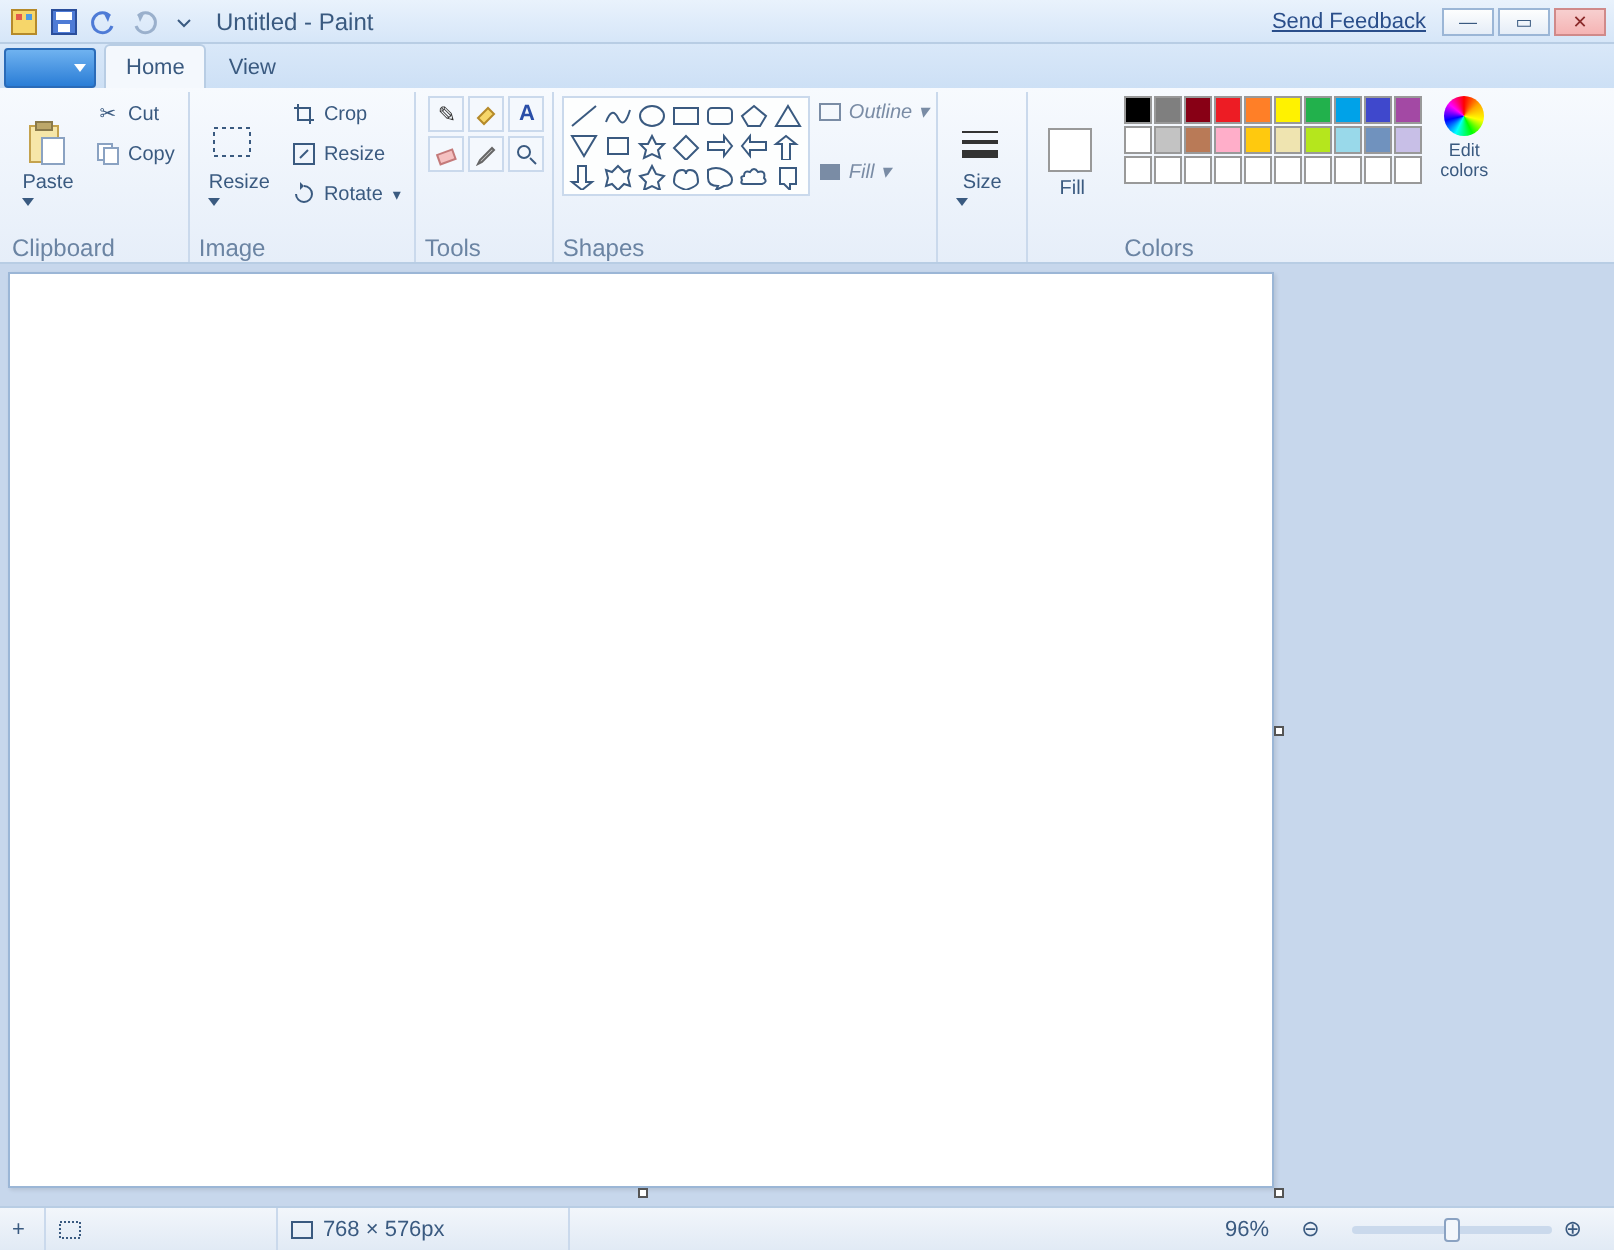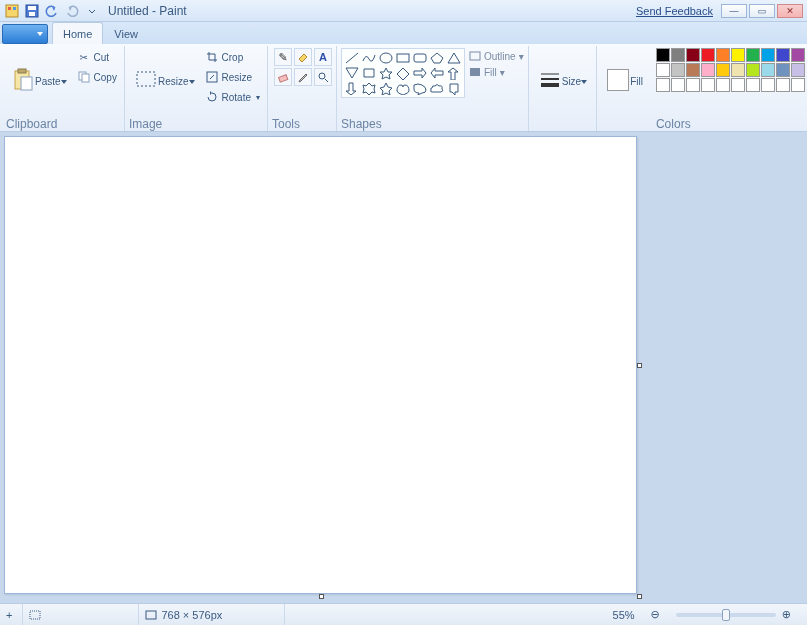--- a/index.html
+++ b/index.html
@@ -21,35 +21,35 @@
 .appbtn { width: 46px; height: 20px; background: linear-gradient(#6fb2f0,#2a7dd6); border:1px solid #2a6bb8; border-radius:2px; margin-right:4px; display:flex; align-items:center; justify-content:flex-end; padding-right:4px;}
 .appbtn .tri { width:0;height:0;border-left:3px solid transparent;border-right:3px solid transparent;border-top:4px solid #fff;}
 .tab { height: 22px; padding: 0 10px; display:flex; align-items:center; font-size:11px; color:#3a5a80; border:1px solid transparent; border-bottom:none; }
 .tab.active { background:#f4f8fd; border-color:#b8cde4; border-radius:3px 3px 0 0; color:#3a5a80;}
 
 
 .ribbon { height: 88px; background: linear-gradient(#f7fafe,#e6eef9); border-bottom:1px solid #b8cde4; display:flex; padding:2px 2px 0 2px; }
 .group { border-right:1px solid #cad9ec; padding:2px 4px 0 4px; display:flex; flex-direction:column; }
 .group .body { flex:1; display:flex; align-items:flex-start; }
 .group .label { text-align:left; font-size:12px; color:#6b84a3; height:14px; line-height:14px; }
-.bigbtn { display:flex; flex-direction:row; align-items:center; justify-content:center; padding:2px 4px; min-width:36px; height:66px; border:1px solid transparent; }
+.bigbtn { display:flex; flex-direction:column; justify-content:center; padding:2px 4px; min-width:36px; height:66px; border:1px solid transparent; }
 .bigbtn.sel { background:linear-gradient(#fff2c8,#ffe08a); border:1px solid #e6b84a; }
 .bigbtn .ic { width:24px; height:24px; display:flex; align-items:center; justify-content:center; margin-bottom:2px;}
 .bigbtn .lbl { font-size:10px; color:#3a5a80; text-align:center; line-height:11px;}
 .bigbtn .tri { margin-top:2px; width:0;height:0;border-left:3px solid transparent;border-right:3px solid transparent;border-top:4px solid #3a5a80;}
 .smallbtns { display:flex; flex-direction:column; gap:2px; margin-left:2px; }
 .smallbtn { display:flex; align-items:center; gap:3px; font-size:10px; color:#3a5a80; height:18px; padding:0 3px;}
 .smallbtn .ic { width:14px; height:14px; display:flex; align-items:center; justify-content:center;}
 .toolsgrid { display:grid; grid-template-columns: repeat(3,18px); grid-template-rows: repeat(2,18px); gap:2px; margin-left:2px;}
 .toolsgrid .t { width:18px;height:18px;border:1px solid #cad9ec;background:#f4f8fd; display:flex;align-items:center;justify-content:center;}
 .shapesbox { display:flex; flex-direction:column; justify-content:center; }
 .shapesgrid { display:grid; grid-template-columns: repeat(7,16px); grid-auto-rows:14px; gap:1px; border:1px solid #cad9ec; background:#fdfefe; padding:2px;}
 .shapesgrid .s { width:16px;height:14px; display:flex;align-items:center;justify-content:center;}
 .shapesgrid .s svg { stroke:#3a5a80; fill:none; stroke-width:1;}
-.opts { display:flex; flex-direction:column; gap:0; margin-left:4px;}
+.opts { display:flex; flex-direction:column; gap:14px; margin-left:4px;font-style:italic;}
 .opts .o { font-size:10px; color:#7a8ca5; display:flex; align-items:center; gap:3px; height:16px;}
 .cbox { width:20px; height:20px; border:1px solid #999;}
 .palette { display:grid; grid-template-columns: repeat(10,14px); grid-auto-rows:14px; gap:1px;}
 .palette .c { width:14px; height:14px; border:1px solid #999;}
 .editcolors { display:flex; flex-direction:column; align-items:center; width:34px; margin-left:4px;}
 .editcolors .wheel { width:20px;height:20px;border-radius:50%; background: conic-gradient(red,orange,yellow,lime,cyan,blue,magenta,red);}
 .editcolors .lbl { font-size:9px; text-align:center; color:#3a5a80; line-height:10px; margin-top:2px;}
 
 
 .workarea { position:relative; height: 471px; background:#c7d7ec; overflow:hidden; }
@@ -445,20 +445,20 @@
       </svg>
     </div>
   <div class="cell" style="min-width:140px;">
       <svg width="12" height="10">
         <rect x="1" y="1" width="10" height="8" fill="none" stroke="#3a5a80"></rect>
       </svg>
       <span>768 × 576px</span>
     </div>
   <div class="grow"></div>
   <div class="cell noborder">
-      <span>55%</span>
+      <span>96%</span>
     </div>
   <div class="cell noborder">⊖</div>
   <div class="slider">
       <div class="thumb" style="left:46px;"></div>
     </div>
   <div class="cell noborder">⊕</div>
 </div>
 
 </body></html>

